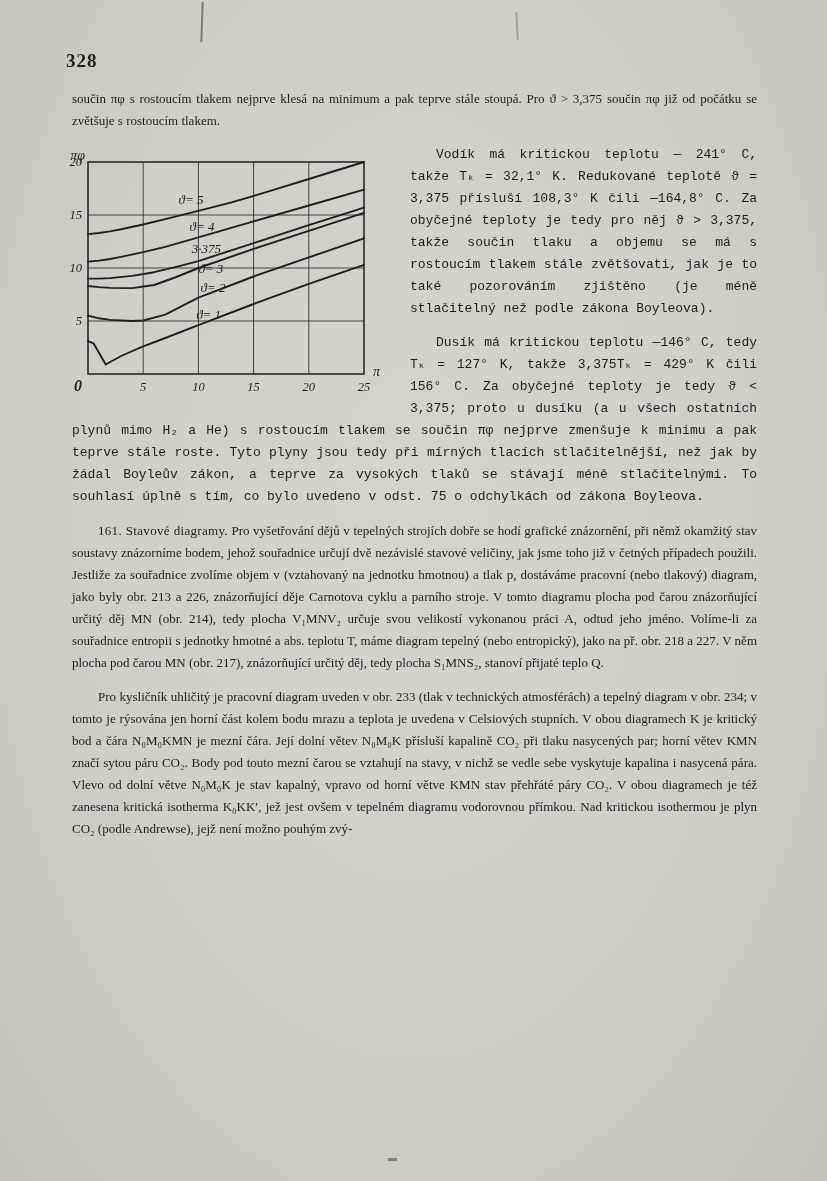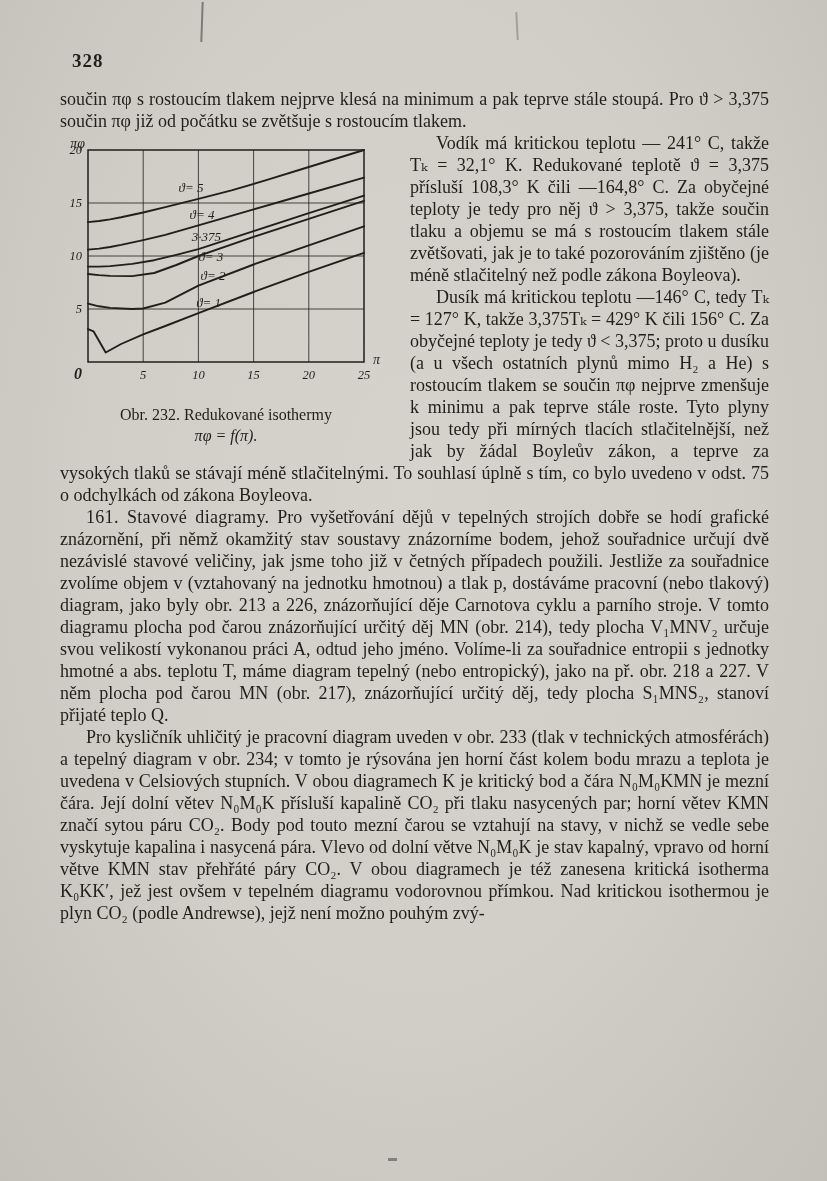--- a/index.html
+++ b/index.html
@@ -13,30 +13,30 @@
     width:827px;height:1181px;
     box-sizing:border-box;
     padding:50px 58px 0 60px;
     background:radial-gradient(ellipse at 50% 42%, #d6d3cc 0%, #d1cec7 55%, #c3c0b9 100%);
     color:#211f1c;
   }
   .page-number{
     font-size:19px;
     font-weight:bold;
     letter-spacing:1px;
-    margin:0 0 16px 12px;
+    margin:0 0 16px 6px;
   }
   p.para{
-    margin:0;
-    font-size:18px;
+    margin:12px;
+    font-size:13px;
     line-height:22px;
     text-align:justify;
   }
   p.indent{ text-indent:26px; }
-  .col-text{ line-height:21px; }
+  .col-text{ line-height:21px;font-family:Liberation Mono, monospace; }
   b.section-head{ font-weight:normal; letter-spacing:0.3px; }
   figure.fig{
     float:left;
     width:332px;
     margin:6px 18px 8px 0;
     padding:0;
   }
   .chart-wrap{ width:332px; }
   figcaption{
     margin-top:10px;
@@ -110,24 +110,20 @@
           <text x="129.56799999999998" y="81.43" class="series-label">ϑ= 4</text>
           <polyline points="28.0,128.6 39.0,128.6 50.1,128.1 72.2,125.9 94.2,122.2 116.3,116.9 138.4,111.1 193.6,93.1 248.8,75.1 304.0,57.6" fill="none" stroke="#211f1c" stroke-width="1.9" stroke-linejoin="round" stroke-linecap="round"></polyline>
           <text x="131.776" y="103.15999999999998" class="series-label">3·375</text>
           <polyline points="28.0,136.0 39.0,137.1 50.1,137.9 72.2,138.1 94.2,135.0 116.3,127.0 138.4,118.0 193.6,98.9 248.8,80.9 304.0,62.9" fill="none" stroke="#211f1c" stroke-width="1.9" stroke-linejoin="round" stroke-linecap="round"></polyline>
           <text x="138.4" y="123.30000000000001" class="series-label">ϑ= 3</text>
           <polyline points="28.0,165.7 39.0,168.3 50.1,169.9 72.2,171.0 83.2,170.5 105.3,164.6 121.8,156.2 138.4,147.7 193.6,126.5 248.8,107.4 304.0,88.3" fill="none" stroke="#211f1c" stroke-width="1.9" stroke-linejoin="round" stroke-linecap="round"></polyline>
           <text x="140.608" y="141.85" class="series-label">ϑ= 2</text>
           <polyline points="28.0,191.1 33.5,193.3 45.7,214.5 61.1,206.0 83.2,196.4 105.3,188.0 138.4,175.2 193.6,154.0 248.8,133.9 304.0,114.8" fill="none" stroke="#211f1c" stroke-width="1.9" stroke-linejoin="round" stroke-linecap="round"></polyline>
           <text x="136.192" y="168.88" class="series-label">ϑ= 1</text>
         </svg></div>
-    <figcaption>
-      <span>Obr. 232. Redukované isothermy</span><br>
-      <span class="cap-formula">πφ = f(π).</span>
-    </figcaption>
   </figure>
 
   <p class="para indent col-text">Vodík má kritickou teplotu — 241° C, takže Tₖ = 32,1° K. Redukované teplotě ϑ = 3,375 přísluší 108,3° K čili —164,8° C. Za obyčejné teploty je tedy pro něj ϑ &gt; 3,375, takže součin tlaku a objemu se má s rostoucím tlakem stále zvětšovati, jak je to také pozorováním zjištěno (je méně stlačitelný než podle zákona Boyleova).</p>
 
   <p class="para indent col-text">Dusík má kritickou teplotu —146° C, tedy Tₖ = 127° K, takže 3,375Tₖ = 429° K čili 156° C. Za obyčejné teploty je tedy ϑ &lt; 3,375; proto u dusíku (a u všech ostatních plynů mimo H₂ a He) s rostoucím tlakem se součin πφ nejprve zmenšuje k minimu a pak teprve stále roste. Tyto plyny jsou tedy při mírných tlacích stlačitelnější, než jak by žádal Boyleův zákon, a teprve za vysokých tlaků se stávají méně stlačitelnými. To souhlasí úplně s tím, co bylo uvedeno v odst. 75 o odchylkách od zákona Boyleova.</p>
 
   <p class="para indent"><b class="section-head">161. Stavové diagramy.</b>
     <span>Pro vyšetřování dějů v tepelných strojích dobře se hodí grafické znázornění, při němž okamžitý stav soustavy znázorníme bodem, jehož souřadnice určují dvě nezávislé stavové veličiny, jak jsme toho již v četných případech použili. Jestliže za souřadnice zvolíme objem v (vztahovaný na jednotku hmotnou) a tlak p, dostáváme pracovní (nebo tlakový) diagram, jako byly obr. 213 a 226, znázorňující děje Carnotova cyklu a parního stroje. V tomto diagramu plocha pod čarou znázorňující určitý děj MN (obr. 214), tedy plocha V₁MNV₂ určuje svou velikostí vykonanou práci A, odtud jeho jméno. Volíme-li za souřadnice entropii s jednotky hmotné a abs. teplotu T, máme diagram tepelný (nebo entropický), jako na př. obr. 218 a 227. V něm plocha pod čarou MN (obr. 217), znázorňující určitý děj, tedy plocha S₁MNS₂, stanoví přijaté teplo Q.</span></p>
 
   <p class="para indent">Pro kysličník uhličitý je pracovní diagram uveden v obr. 233 (tlak v technických atmosférách) a tepelný diagram v obr. 234; v tomto je rýsována jen horní část kolem bodu mrazu a teplota je uvedena v Celsiových stupních. V obou diagramech K je kritický bod a čára N₀M₀KMN je mezní čára. Její dolní větev N₀M₀K přísluší kapalině CO₂ při tlaku nasycených par; horní větev KMN značí sytou páru CO₂. Body pod touto mezní čarou se vztahují na stavy, v nichž se vedle sebe vyskytuje kapalina i nasycená pára. Vlevo od dolní větve N₀M₀K je stav kapalný, vpravo od horní větve KMN stav přehřáté páry CO₂. V obou diagramech je též zanesena kritická isotherma K₀KK′, jež jest ovšem v tepelném diagramu vodorovnou přímkou. Nad kritickou isothermou je plyn CO₂ (podle Andrewse), jejž není možno pouhým zvý-</p>

